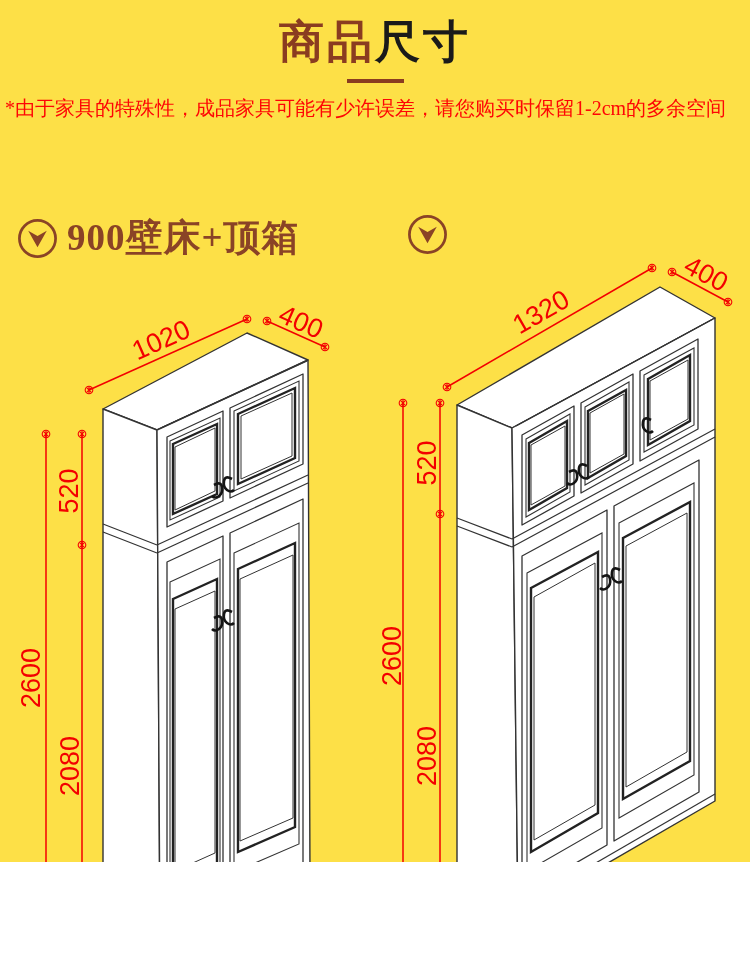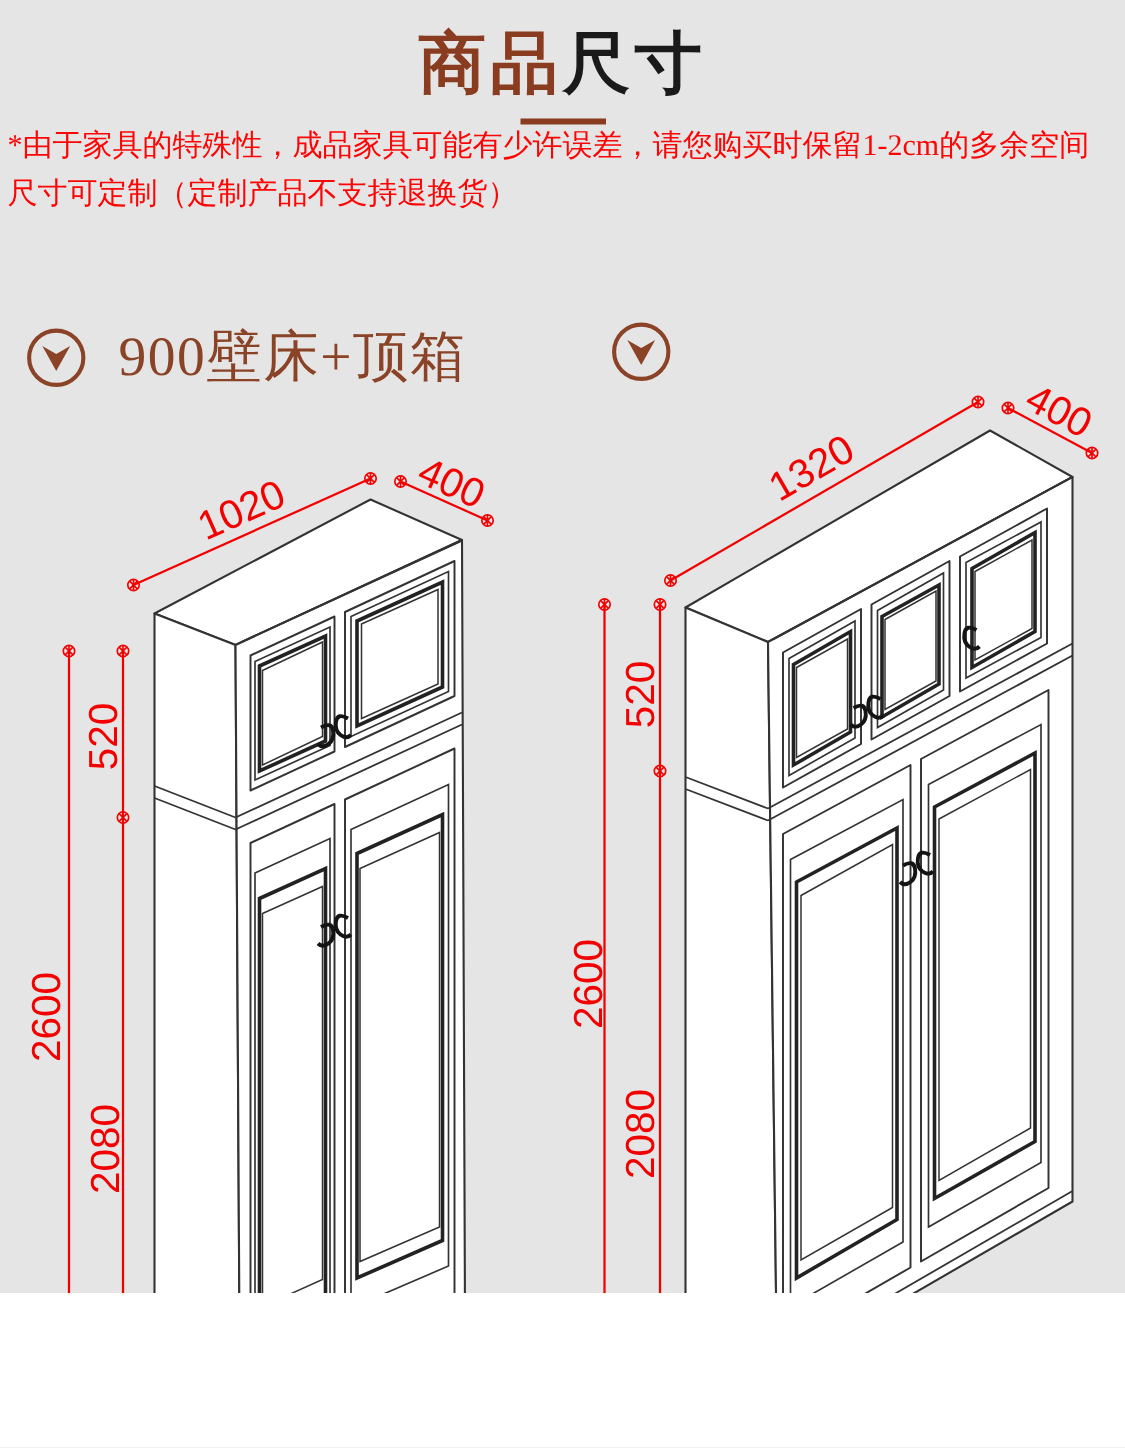--- a/index.html
+++ b/index.html
@@ -1,25 +1,25 @@
 <!DOCTYPE html>
 <html><head>
 <meta charset="utf-8">
 <style>
   html,body{margin:0;padding:0;background:#fff;}
-  .page{position:relative;width:750px;height:862px;background:#e5e5e5;overflow:hidden;
+  .page{position:relative;width:750px;height:862px;background:#fde047;overflow:hidden;
         font-family:"Liberation Serif","DejaVu Serif",serif;}
   .title{position:absolute;top:16px;left:0;width:100%;text-align:center;
          font-size:45px;font-weight:bold;letter-spacing:3px;color:#1a1a1a;line-height:52px;}
   .title .brown{color:#8a3c20;}
   .title-underline{position:absolute;top:79px;left:347px;width:57px;height:4px;background:#8a3c20;}
-  .disclaimer{position:absolute;left:5px;top:81px;width:744px;color:#fe0505;
+  .disclaimer{position:absolute;left:5px;top:92px;width:744px;color:#fe0505;
               font-size:20px;line-height:32px;white-space:nowrap;}
-  .section-heading{position:absolute;display:flex;align-items:center;gap:20px;
-                   color:#8a4326;font-weight:normal;font-size:37px;letter-spacing:1px;white-space:nowrap;}
+  .section-heading{position:absolute;display:flex;align-items:center;gap:8px;
+                   color:#8a4326;font-weight:bold;font-size:37px;letter-spacing:1px;white-space:nowrap;}
   #heading-left{left:16px;top:213px;}
   #heading-right{left:406px;top:213px;}
   .heading-icon{width:43px;height:43px;flex:0 0 auto;}
   svg.diagram{position:absolute;}
   #svg-left{left:10px;top:300px;}
   #svg-right{left:380px;top:250px;}
   .face{fill:#ffffff;stroke:#333;stroke-width:1.4;stroke-linejoin:round;}
   .edge{fill:none;stroke:#333;stroke-width:1.2;stroke-linejoin:round;}
   .door{fill:#ffffff;stroke:#333;stroke-width:1.3;stroke-linejoin:round;}
   .door2{fill:none;stroke:#333;stroke-width:1.1;}
@@ -32,21 +32,20 @@
 </head>
 <body>
 
 <div class="page">
 
   <div class="title"><span class="brown">商品</span><span>尺寸</span></div>
   <div class="title-underline"></div>
 
   <div class="disclaimer">
     <div>*由于家具的特殊性，成品家具可能有少许误差，请您购买时保留1-2cm的多余空间</div>
-    <div>尺寸可定制（定制产品不支持退换货）</div>
   </div>
 
   <div class="section-heading" id="heading-left">
     <svg class="heading-icon" viewBox="-22 -22 44 44">
       <circle r="18.5" fill="none" stroke="#8a4326" stroke-width="2.8"></circle>
       <path d="M-9.5,-8 L0,-2.5 L9.5,-8 L0,9 Z" fill="#8a4326"></path>
     </svg>
     <span>900壁床+顶箱</span>
   </div>
 

